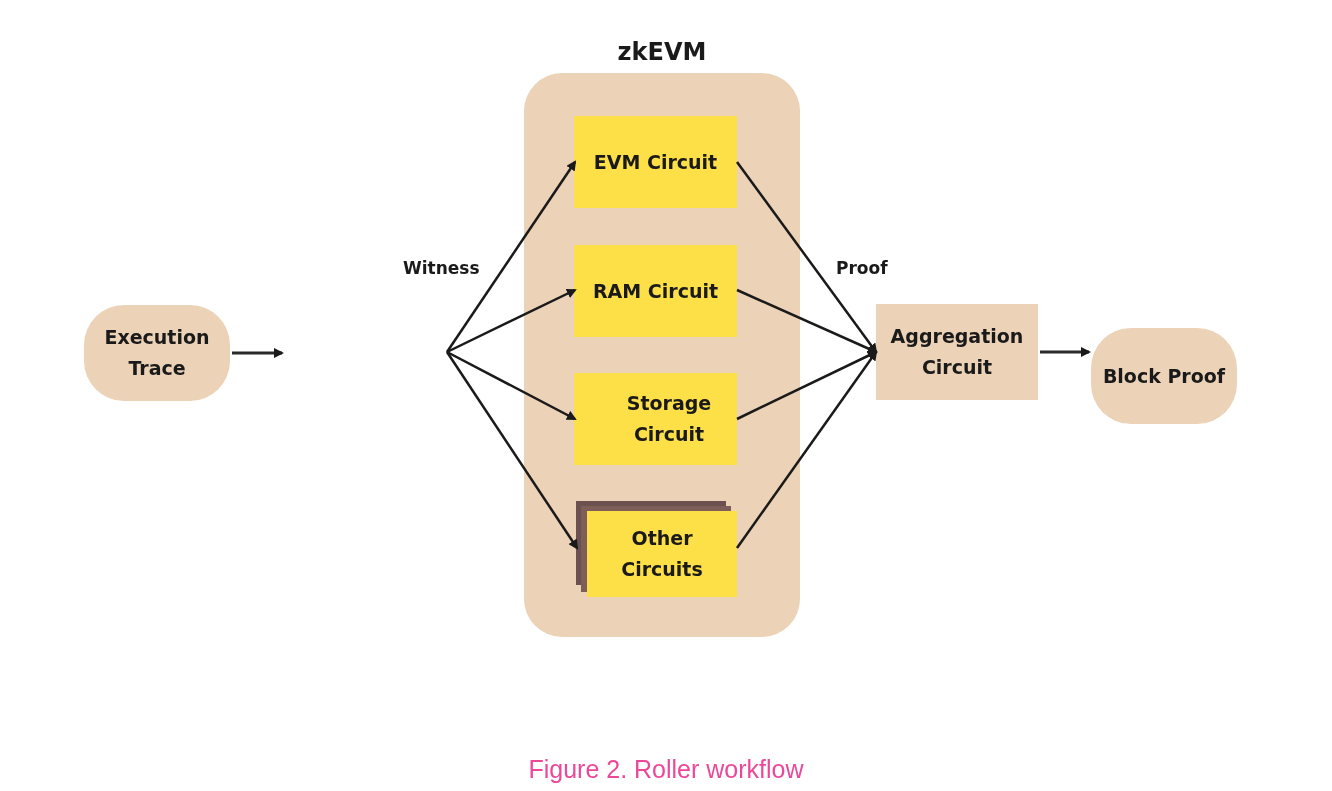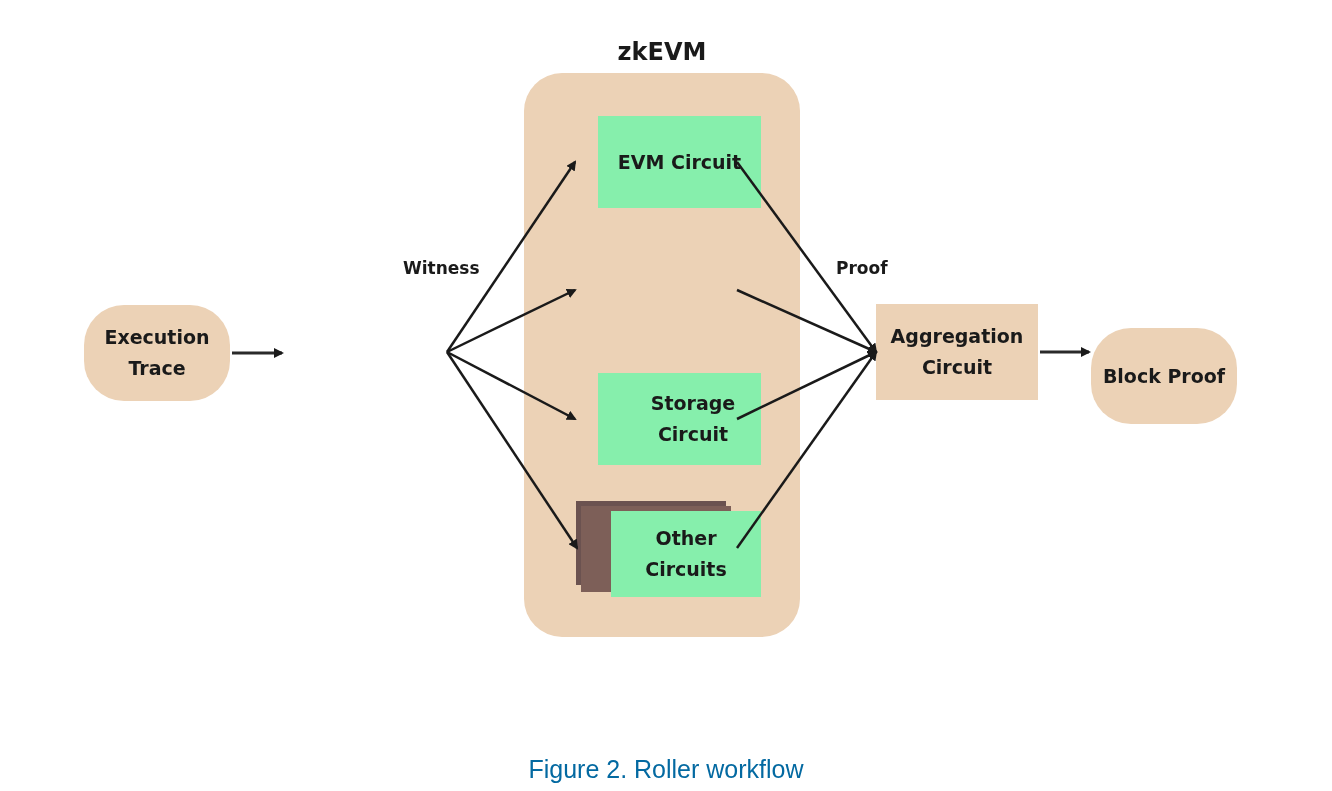--- a/index.html
+++ b/index.html
@@ -3,46 +3,47 @@
   <meta charset="utf-8">
   <style>
     html, body { margin: 0; padding: 0; background: #ffffff; }
     body { width: 1332px; height: 791px; position: relative; overflow: hidden;
            font-family: "DejaVu Sans", sans-serif; }
     #canvas { position: absolute; left: 0; top: 0; width: 1332px; height: 786px; }
     .node { position: absolute; display: flex; align-items: center; justify-content: center;
             text-align: center; font-weight: bold; color: #1a1a1a; font-size: 19px; line-height: 31px;
             box-sizing: border-box; white-space: pre-line; }
     .light { background: #ecd2b6; }
-    .dark { background: #86efac; margin-left: 24px; }
+    .dark { background: #fde047; }
     .pill { border-radius: 40px; }
     .group { position: absolute; left: 524px; top: 73px; width: 276px; height: 564px;
              background: #ecd2b6; border-radius: 38px; }
     .group-title { position: absolute; left: 524px; width: 276px; top: 38px; text-align: center;
                    font-weight: bold; font-size: 24px; color: #1a1a1a; }
     .stack-back { position: absolute; background: #6b5250; }
     .edge-label { position: absolute; font-weight: bold; font-size: 17px; color: #1a1a1a; }
     .caption { position: absolute; left: 0; width: 1332px; top: 755px; text-align: center;
-               font-size: 25px; color: #0369a1; font-family: "Liberation Sans", sans-serif; }
+               font-size: 25px; color: #ec4899; font-family: "Liberation Sans", sans-serif; }
     svg { position: absolute; left: 0; top: 0; }
   </style>
 </head>
 <body>
 
 <div id="canvas">
 
   <div class="group"></div>
   <div class="group-title">zkEVM</div>
 
   <div class="node light pill" style="left:84px; top:305px; width:146px; height:96px;">Execution
 Trace</div>
 
 
   <div class="node dark" style="left:574px; top:116px; width:163px; height:92px;">EVM Circuit</div>
 
+  <div class="node dark" style="left:574px; top:245px; width:163px; height:92px;">RAM Circuit</div>
 
   <div class="node dark" style="left:574px; top:373px; width:163px; height:92px;padding-left:27px;">Storage
 Circuit</div>
 
   <div class="stack-back" style="left:576px; top:501px; width:150px; height:84px;"></div>
   <div class="stack-back" style="left:581px; top:506px; width:150px; height:86px; background:#7d5f58;"></div>
   <div class="node dark" style="left:587px; top:511px; width:150px; height:86px;">Other
 Circuits</div>
 
   <div class="node light" style="left:876px; top:304px; width:162px; height:96px;">Aggregation

